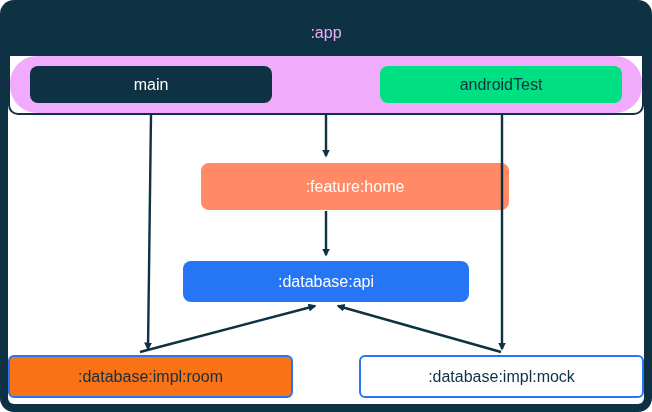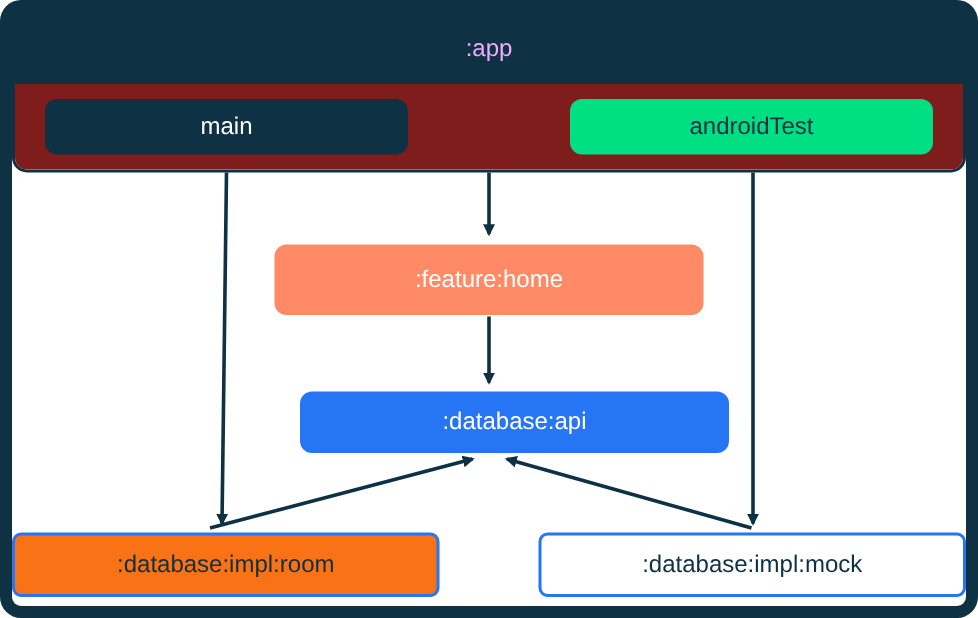--- a/index.html
+++ b/index.html
@@ -46,21 +46,22 @@
     background: #0e3144;
     color: #f0abfc;
     display: flex;
     align-items: center;
     justify-content: center;
     font-size: 16px;
   }
   .app-body {
     position: relative;
     height: calc(100% - 46px);
-    background: #7f1d1d;
+    background: #f0abfc;
+    border-radius: 27px;
   }
   .chip {
     position: absolute;
     top: 10px;
     height: 37px;
     width: 242px;
     border-radius: 8px;
     display: flex;
     align-items: center;
     justify-content: center;
@@ -80,29 +81,29 @@
   .node {
     position: absolute;
     display: flex;
     align-items: center;
     justify-content: center;
     font-size: 16px;
     border-radius: 8px;
     box-sizing: border-box;
   }
   .node-feature {
-    left: 183px;
+    left: 201px;
     top: 163px;
-    width: 286px;
+    width: 308px;
     height: 47px;
     background: #ff8a65;
     color: #ffffff;
   }
   .node-api {
-    left: 200px;
+    left: 183px;
     top: 261px;
     width: 286px;
     height: 41px;
     background: #2575f4;
     color: #ffffff;
   }
   .node-room {
     left: 8px;
     top: 355px;
     width: 285px;

